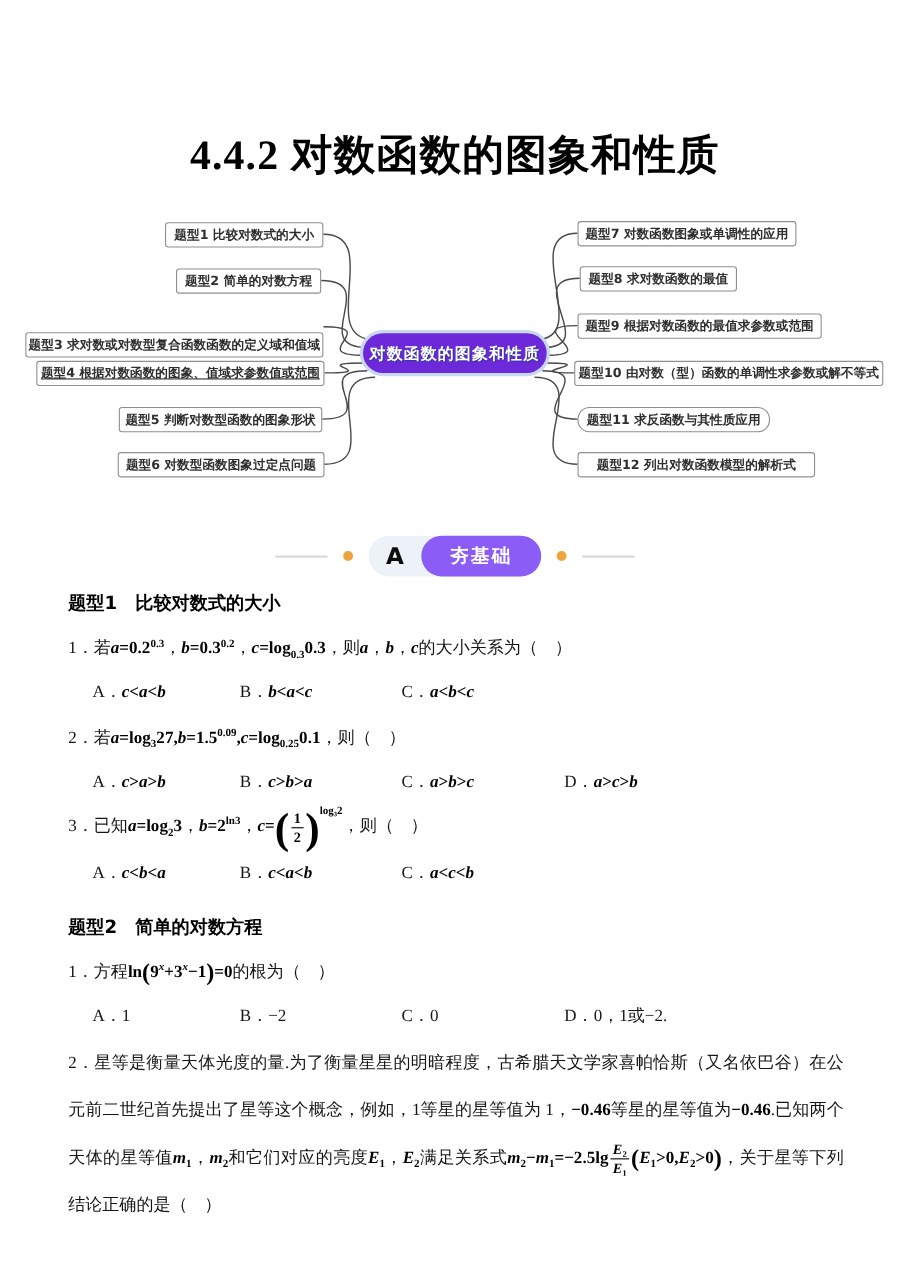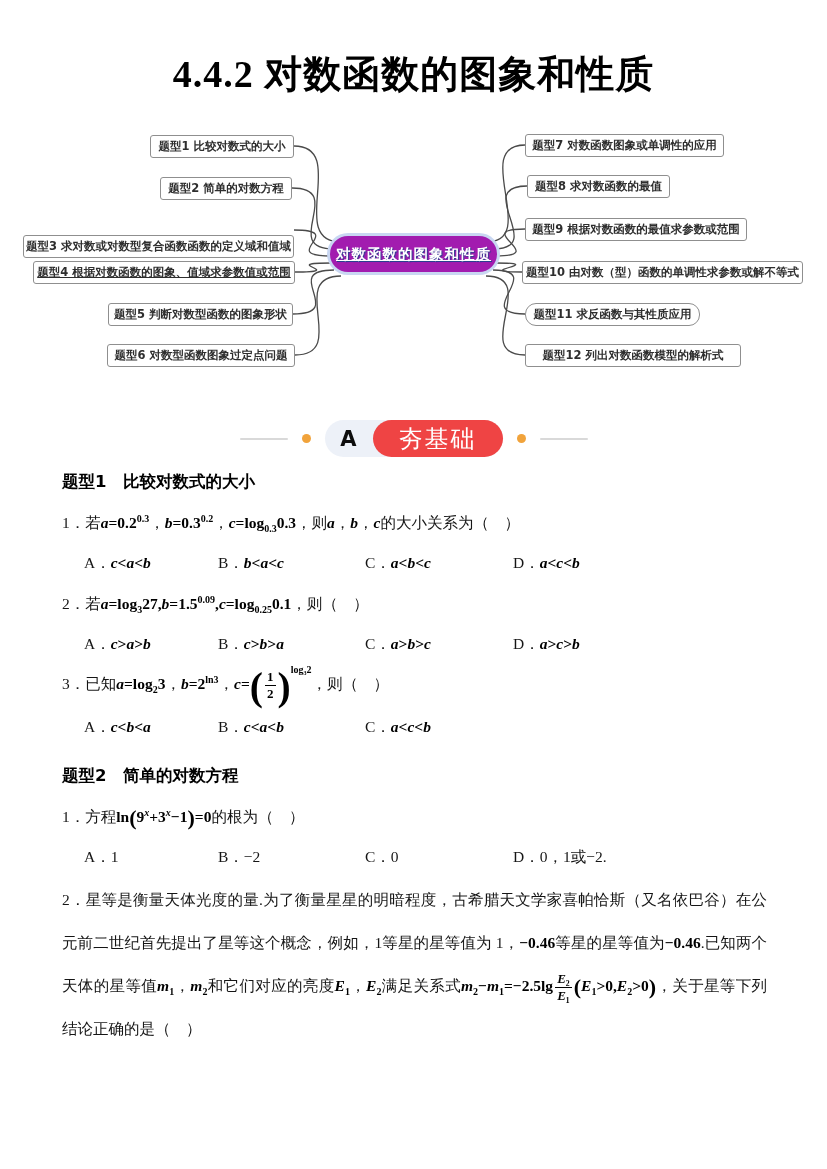--- a/index.html
+++ b/index.html
@@ -4,59 +4,58 @@
 <style>
   * { margin:0; padding:0; box-sizing:border-box; }
   html,body { background:#ffffff; }
   body {
     width:827px; height:1169px; position:relative; overflow:hidden;
     font-family:"Liberation Serif","DejaVu Serif",serif;
     color:#151515; font-size:15.5px;
   }
   
   .page-title {
-    padding-top:49px; text-align:center;
+    padding-top:116px; text-align:center;
     font-family:"Liberation Serif","DejaVu Serif",serif;
     font-weight:900; font-size:38px; letter-spacing:1px; color:#000;
   }
   
   .mindmap { position:relative; width:827px; height:268px; margin-top:22px; }
   .mindmap svg { position:absolute; left:0; top:0; }
   .branch {
     position:absolute; height:23px; background:#fff;
     border:1px solid #8f8f8f; border-radius:3px;
     display:flex; align-items:center; justify-content:center;
     font-family:"DejaVu Sans","Liberation Sans",sans-serif;
     font-size:11.5px; font-weight:700; color:#2e2e2e; white-space:nowrap;
   }
   .center-node {
     position:absolute; left:330px; top:114px; width:167px; height:36px;
-    background:#a21caf; border-radius:18px;
+    background:#6d28d9; border-radius:18px;
     box-shadow:0 0 0 3px #c9d7f2;
     display:flex; align-items:center; justify-content:center;
     font-family:"DejaVu Sans","Liberation Sans",sans-serif;
     font-size:14.5px; font-weight:700; color:#ffffff; letter-spacing:1px;
     text-shadow:1px 1px 1px #2a3f8f;
-    text-decoration:underline;
   }
   
   .badge-row { margin-top:30px; display:flex; align-items:center; justify-content:center; }
   .badge-line { width:48px; height:2px; background:#d9d9d9; border-radius:1px; }
   .badge-dot { width:9px; height:9px; border-radius:50%; background:#f1a33b; margin:0 14px; }
   .badge-pill { display:flex; align-items:center; background:#edf1f8; border-radius:19px; height:37px; }
   .badge-letter {
     width:48px; text-align:center;
     font-family:"DejaVu Sans","Liberation Sans",sans-serif;
     font-weight:700; font-size:21px; color:#0d0d0d;
   }
   .badge-label {
-    background:#ef4444; color:#fff; border-radius:19px; height:37px;
+    background:#8b5cf6; color:#fff; border-radius:19px; height:37px;
     display:flex; align-items:center; padding:0 26px;
     font-family:"DejaVu Sans","Liberation Sans",sans-serif;
-    font-weight:400; font-size:24px; letter-spacing:2px;
+    font-weight:700; font-size:17px; letter-spacing:2px;
   }
   
   .content { padding:14px 60px 0 62px; }
   .section-heading {
     font-family:"DejaVu Sans","Liberation Sans",sans-serif;
     font-weight:700; font-size:16.5px; color:#000; margin-top:26px;
   }
   .section-heading:first-child { margin-top:0; }
   .problem { margin-top:16px; line-height:1.8; }
   .problem.tall { margin-top:14px; }
@@ -134,21 +133,20 @@
 
 <div class="content">
 
   <div class="section-heading">题型1　比较对数式的大小</div>
 
   <div class="problem"><span class="pt">1．若</span><span class="mm"><span class="mv">a</span><span class="mn">=</span><span class="mn">0</span><span class="mn">.</span><span class="mn">2</span></span><span class="sup"><span class="mn">0</span><span class="mn">.</span><span class="mn">3</span></span><span class="pt">，</span><span class="mm"><span class="mv">b</span><span class="mn">=</span><span class="mn">0</span><span class="mn">.</span><span class="mn">3</span></span><span class="sup"><span class="mn">0</span><span class="mn">.</span><span class="mn">2</span></span><span class="pt">，</span><span class="mm"><span class="mv">c</span><span class="mn">=</span><span class="mn">log</span></span><span class="sub"><span class="mn">0</span><span class="mn">.</span><span class="mn">3</span></span><span class="mm"><span class="mn">0</span><span class="mn">.</span><span class="mn">3</span></span><span class="pt">，则</span><span class="mm"><span class="mv">a</span></span><span class="pt">，</span><span class="mm"><span class="mv">b</span></span><span class="pt">，</span><span class="mm"><span class="mv">c</span></span><span class="pt">的大小关系为（　）</span></div>
   <div class="options">
     <span><span class="pt">A．</span><span class="mm"><span class="mv">c</span><span class="mn">&lt;</span><span class="mv">a</span><span class="mn">&lt;</span><span class="mv">b</span></span></span>
     <span><span class="pt">B．</span><span class="mm"><span class="mv">b</span><span class="mn">&lt;</span><span class="mv">a</span><span class="mn">&lt;</span><span class="mv">c</span></span></span>
     <span><span class="pt">C．</span><span class="mm"><span class="mv">a</span><span class="mn">&lt;</span><span class="mv">b</span><span class="mn">&lt;</span><span class="mv">c</span></span></span>
-    <span><span class="pt">D．</span><span class="mm"><span class="mv">a</span><span class="mn">&lt;</span><span class="mv">c</span><span class="mn">&lt;</span><span class="mv">b</span></span></span>
   </div>
 
   <div class="problem"><span class="pt">2．若</span><span class="mm"><span class="mv">a</span><span class="mn">=</span><span class="mn">log</span></span><span class="sub"><span class="mn">3</span></span><span class="mm"><span class="mn">2</span><span class="mn">7</span><span class="mn">,</span><span class="mv">b</span><span class="mn">=</span><span class="mn">1</span><span class="mn">.</span><span class="mn">5</span></span><span class="sup"><span class="mn">0</span><span class="mn">.</span><span class="mn">0</span><span class="mn">9</span></span><span class="mm"><span class="mn">,</span><span class="mv">c</span><span class="mn">=</span><span class="mn">log</span></span><span class="sub"><span class="mn">0</span><span class="mn">.</span><span class="mn">2</span><span class="mn">5</span></span><span class="mm"><span class="mn">0</span><span class="mn">.</span><span class="mn">1</span></span><span class="pt">，则（　）</span></div>
   <div class="options">
     <span><span class="pt">A．</span><span class="mm"><span class="mv">c</span><span class="mn">&gt;</span><span class="mv">a</span><span class="mn">&gt;</span><span class="mv">b</span></span></span>
     <span><span class="pt">B．</span><span class="mm"><span class="mv">c</span><span class="mn">&gt;</span><span class="mv">b</span><span class="mn">&gt;</span><span class="mv">a</span></span></span>
     <span><span class="pt">C．</span><span class="mm"><span class="mv">a</span><span class="mn">&gt;</span><span class="mv">b</span><span class="mn">&gt;</span><span class="mv">c</span></span></span>
     <span><span class="pt">D．</span><span class="mm"><span class="mv">a</span><span class="mn">&gt;</span><span class="mv">c</span><span class="mn">&gt;</span><span class="mv">b</span></span></span>
   </div>
 

